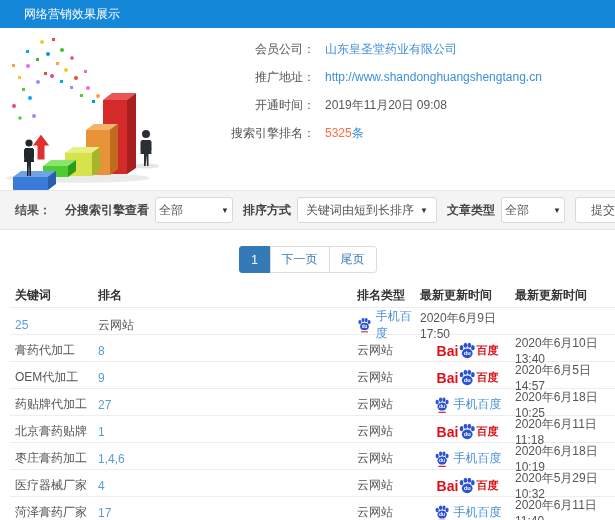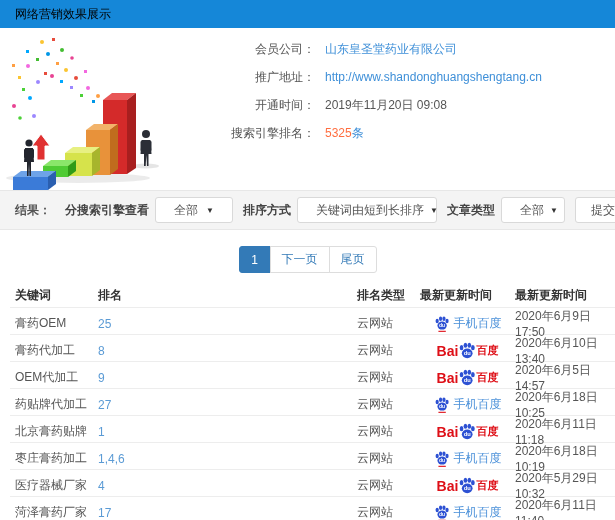--- a/index.html
+++ b/index.html
@@ -1,21 +1,21 @@
 <!DOCTYPE html>
 <html><head>
 <meta charset="utf-8">
 <style>
   * { margin:0; padding:0; box-sizing:border-box; }
   html,body { width:615px; height:520px; overflow:hidden; background:#fff;
     font-family:"Liberation Sans","DejaVu Sans",sans-serif; font-size:12px; color:#555; }
 
   
-  .topbar { height:28px; background:#1587d8; color:#000000; line-height:28px;
-    padding-left:15px; font-size:12px; }
+  .topbar { height:28px; background:#1587d8; color:#ffffff; line-height:28px;
+    padding-left:24px; font-size:12px; }
 
   
   .info-section { display:flex; height:162px; background:#fff; }
   .illustration-wrap { width:195px; height:162px; flex:0 0 195px; }
   .info-fields { flex:1; padding-top:7px; }
   .info-row { display:flex; align-items:center; height:28px; }
   .info-label { width:120px; text-align:right; color:#555; flex:0 0 120px; }
   .info-value { margin-left:10px; }
   .link { color:#3e8fd8; text-decoration:none; cursor:pointer; }
   .rank-num { color:#ff6e40; }
@@ -23,23 +23,23 @@
 
   
   .filter-bar { height:40px; background:#f4f4f4; border-top:1px solid #e7e7e7;
     border-bottom:1px solid #e7e7e7; display:flex; align-items:center;
     padding-left:15px; overflow:hidden; }
   .result-label { font-weight:bold; color:#555;text-align:right; }
   .filter-group { margin-left:auto; display:flex; align-items:center; }
   .filter-label { font-weight:bold; color:#444; margin:0 6px 0 10px; white-space:nowrap; }
   .fake-select { background:#fff; border:1px solid #d9d9d9; border-radius:3px;
     height:26px; display:flex; align-items:center; justify-content:space-between;
-    padding:0 18px; color:#555; cursor:pointer; white-space:nowrap; }
+    padding:0 3px; color:#555; cursor:pointer; white-space:nowrap; }
   .sel-engine { width:78px; }
-  .sel-sort { width:140px; }
+  .sel-sort { width:140px;justify-content:center; }
   .sel-article { width:64px; }
   .caret { font-size:8px; color:#333; margin-left:6px; }
   .submit-btn { background:#fff; border:1px solid #d9d9d9; border-radius:3px;
     height:26px; width:56px; margin-left:10px; margin-right:-16px; color:#555;
     font-size:12px; cursor:pointer; font-family:inherit; }
 
   
   .pager-area { height:53px; display:flex; justify-content:center; padding-top:16px; }
   .pager { display:flex; }
   .page-btn { min-width:32px; height:27px; padding:0 11px; border:1px solid #ddd;
@@ -216,21 +216,20 @@
 <div class="table">
   <div class="t-head">
     <span>关键词</span>
     <span>排名</span>
     <span>排名类型</span>
     <span>最新更新时间</span>
     <span>最新更新时间</span>
   </div>
   <div id="table-body">
   <div class="t-row">
-    <span>膏药OEM</span>
     <a class="rank-link">25</a>
     <span>云网站</span>
     <span class="cell-engine">
 
       <span class="engine-badge">
         <svg class="paw" width="15" height="16" viewBox="0 0 24 26">
           <ellipse cx="5" cy="8" rx="2.6" ry="3.6" fill="#2d51d3"></ellipse>
           <ellipse cx="10.5" cy="4.5" rx="2.6" ry="3.6" fill="#2d51d3"></ellipse>
           <ellipse cx="16" cy="4.5" rx="2.6" ry="3.6" fill="#2d51d3"></ellipse>
           <ellipse cx="21" cy="8" rx="2.6" ry="3.6" fill="#2d51d3"></ellipse>

